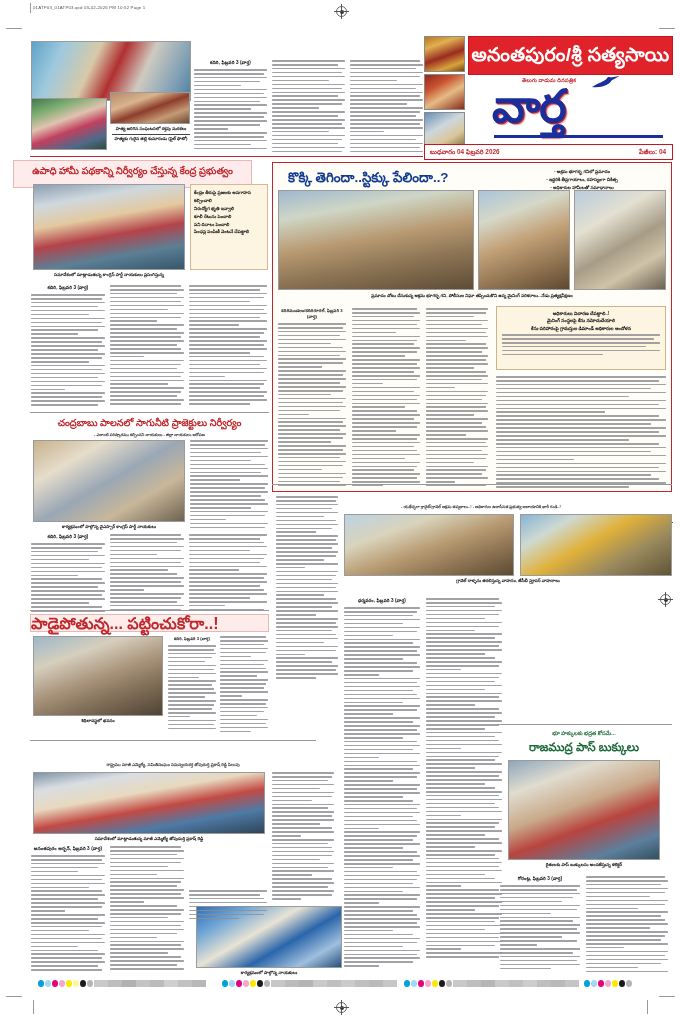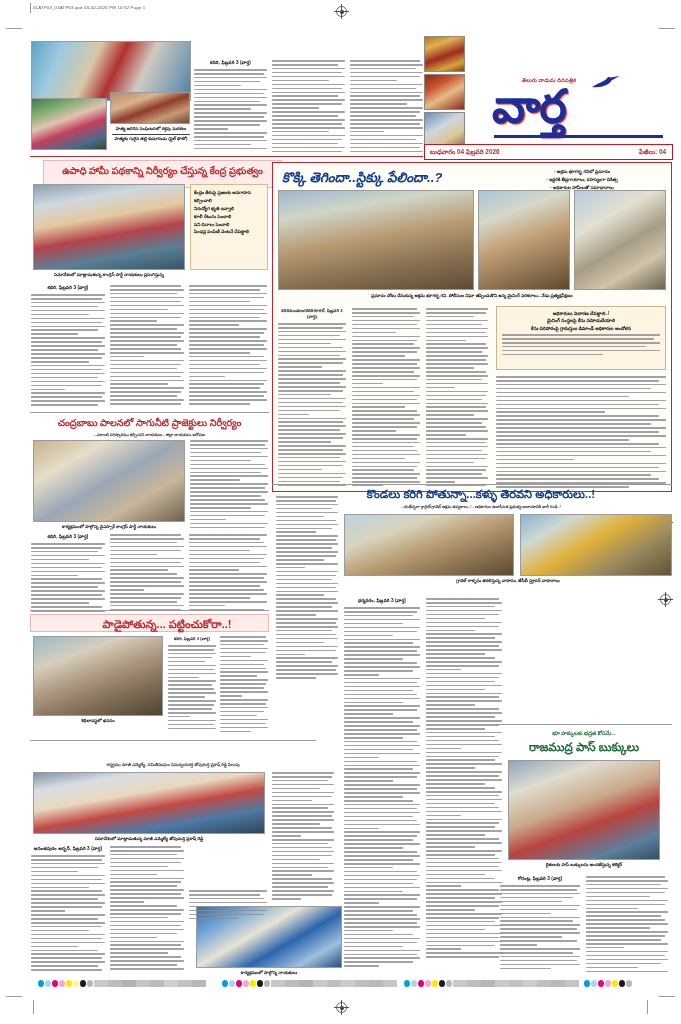--- a/index.html
+++ b/index.html
@@ -120,20 +120,23 @@
   <div class="reg" style="left:660px;top:594px;">
       <span class="reg-dot"></span>
     </div>
 
   <div class="masthead">
     <div class="mh-pics">
       <div class="mh-pic p1"></div>
       <div class="mh-pic p2"></div>
       <div class="mh-pic p3"></div>
     </div>
+    <div class="mh-redbar">
+      <div class="t tel">అనంతపురం/శ్రీ సత్యసాయి</div>
+    </div>
     <div class="mh-logo">
       <div class="mh-tagline tel">తెలుగు వాడుమ దినపత్రిక</div>
       <svg class="mh-bird" viewBox="0 0 60 28">
         <path d="M2 22 C14 14 24 12 31 6 C33 2 36 1 39 3 L57 0 L41 9 C36 18 22 24 2 22 Z" fill="#1b2f9c"></path>
       </svg>
       <div class="mh-word tel">వార్త</div>
       <div class="mh-ul"></div>
     </div>
     <div class="mh-datebar">
       <div class="d tel">బుధవారం 04 ఫిబ్రవరి 2026</div>
@@ -228,21 +231,21 @@
       <div class="ln s1"></div>
     <div class="ln s3"></div>
       <div class="ln s1"></div>
       <div class="ln s2"></div>
       <div class="ln s1"></div>
 
   </div>
 
   <div class="sec-rule" style="left:30px;top:156px;width:393px;height:1px;background:#c0272d;"></div>
 
-  <div class="tintbox" style="left:43px;top:160px;width:239px;height:28px;background:#fdeceb;border-color:#e8b8b4;">
+  <div class="tintbox" style="left:13px;top:160px;width:239px;height:28px;background:#fdeceb;border-color:#e8b8b4;">
     <div class="tel hl red-hl hl-sm" style="text-align:center;line-height:20px;white-space:nowrap;">ఉపాధి హామీ పథకాన్ని నిర్వీర్యం చేస్తున్న కేంద్ర ప్రభుత్వం</div>
   </div>
 
   <div class="ph ph-group" style="left:33px;top:184px;width:152px;height:86px;"></div>
   <div class="cap tel" style="position:absolute;left:33px;top:272px;width:152px;">సమావేశంలో మాట్లాడుతున్న కాంగ్రెస్ పార్టీ నాయకులు ప్రసంగిస్తున్న</div>
 
   <div class="tintbox" style="left:190px;top:184px;width:78px;height:86px;">
     <div class="bullets tel" style="padding:4px 3px;">
       <div>కేంద్రం తీరుపై ప్రజలకు అవగాహన కల్పించాలి</div>
       <div>నిరుద్యోగ భృతి ఇవ్వాలి</div>
@@ -349,21 +352,21 @@
       <div class="ln s3"></div>
       <div class="ln s1"></div>
     <div class="ln s2"></div>
       <div class="ln s1"></div>
       <div class="ln s4"></div>
 
   </div>
 
   <div class="redbox" style="left:272px;top:162px;width:400px;height:330px;"></div>
 
-  <div class="tel hl blue-hl hl-lg" style="position:absolute;left:282px;top:170px;width:210px;white-space:nowrap;font-style:italic;">కొక్కి తెగిందా..స్టిక్కు పేలిందా..?</div>
+  <div class="tel hl blue-hl hl-lg" style="position:absolute;left:288px;top:170px;width:210px;white-space:nowrap;">కొక్కి తెగిందా..స్టిక్కు పేలిందా..?</div>
   <div class="bullets tel" style="position:absolute;left:496px;top:168px;width:172px;text-align:center;">
     <div>- అక్రమ భూగర్భ గనిలో ప్రమాదం</div>
     <div>- ఇద్దరికి తీవ్రగాయాలు, రహస్యంగా చికిత్స</div>
     <div>- అధికారుల హామీలతో సమాధానాలు</div>
   </div>
 
   <div class="ph ph-quarry" style="left:278px;top:190px;width:196px;height:100px;"></div>
   <div class="ph ph-quarry2" style="left:478px;top:190px;width:92px;height:100px;"></div>
   <div class="ph ph-tank" style="left:574px;top:190px;width:92px;height:100px;"></div>
 
@@ -659,21 +662,20 @@
       <div class="ln s2"></div>
       <div class="ln s1"></div>
     <div class="ln s4"></div>
       <div class="ln s1"></div>
       <div class="ln s6"></div>
       <div class="ln s2"></div>
 
   </div>
 
   <div class="sec-rule" style="left:272px;top:484px;width:400px;height:1px;background:#999;"></div>
-  <div class="tel hl blue-hl hl-md" style="position:absolute;left:290px;top:488px;width:382px;text-align:center;white-space:nowrap;">కొండలు కరిగి పోతున్నా...కళ్ళు తెరవని అధికారులు..!</div>
   <div class="subhl tel" style="position:absolute;left:290px;top:504px;width:382px;color:#333;font-size:4px;">- యథేచ్ఛగా గ్రానైట్/గ్రావెల్ అక్రమ తవ్వకాలు..! - అధికారుల ఉదాసీనత ప్రభుత్వ ఆదాయానికి భారీ గండి..!</div>
 
   <div class="ph ph-hill" style="left:344px;top:514px;width:170px;height:62px;"></div>
   <div class="ph ph-jcb" style="left:520px;top:514px;width:152px;height:62px;"></div>
   <div class="cap tel" style="position:absolute;left:344px;top:578px;width:328px;">గ్రావెల్ రాళ్ళను తరలిస్తున్న వాహనం, జేసీబీ ప్రూవర్ వాహనాలు</div>
 
   <div class="col" style="left:276px;top:496px;width:62px;height:184px;">
     <div class="ln s1"></div>
       <div class="ln s2"></div>
       <div class="ln s1"></div>
@@ -909,21 +911,21 @@
       <div class="ln s2"></div>
       <div class="ln s1"></div>
     <div class="ln s3"></div>
       <div class="ln s6"></div>
       <div class="ln s1"></div>
       <div class="ln s2"></div>
   </div>
 
   <div class="sec-rule" style="left:30px;top:610px;width:239px;height:1px;background:#999;"></div>
   <div class="tintbox" style="left:30px;top:614px;width:239px;height:18px;background:#fdecea;border-color:#e8b8b4;">
-    <div class="tel hl red-hl" style="font-size:11px;text-align:center;line-height:18px;margin-left:35px;">పాడైపోతున్న... పట్టించుకోరా..!</div>
+    <div class="tel hl red-hl" style="font-size:16px;text-align:left;line-height:18px;">పాడైపోతున్న... పట్టించుకోరా..!</div>
   </div>
 
   <div class="ph ph-build" style="left:33px;top:636px;width:130px;height:80px;"></div>
   <div class="cap tel" style="position:absolute;left:33px;top:718px;width:130px;">శిథిలావస్థలో భవనం</div>
 
   <div class="col" style="left:168px;top:636px;width:48px;height:96px;">
     <div class="byline tel" style="font-size:4px;">కదిరి, ఫిబ్రవరి 3 (వార్త)</div>
     <div class="ln s1"></div>
       <div class="ln s2"></div>
       <div class="ln s1"></div>

